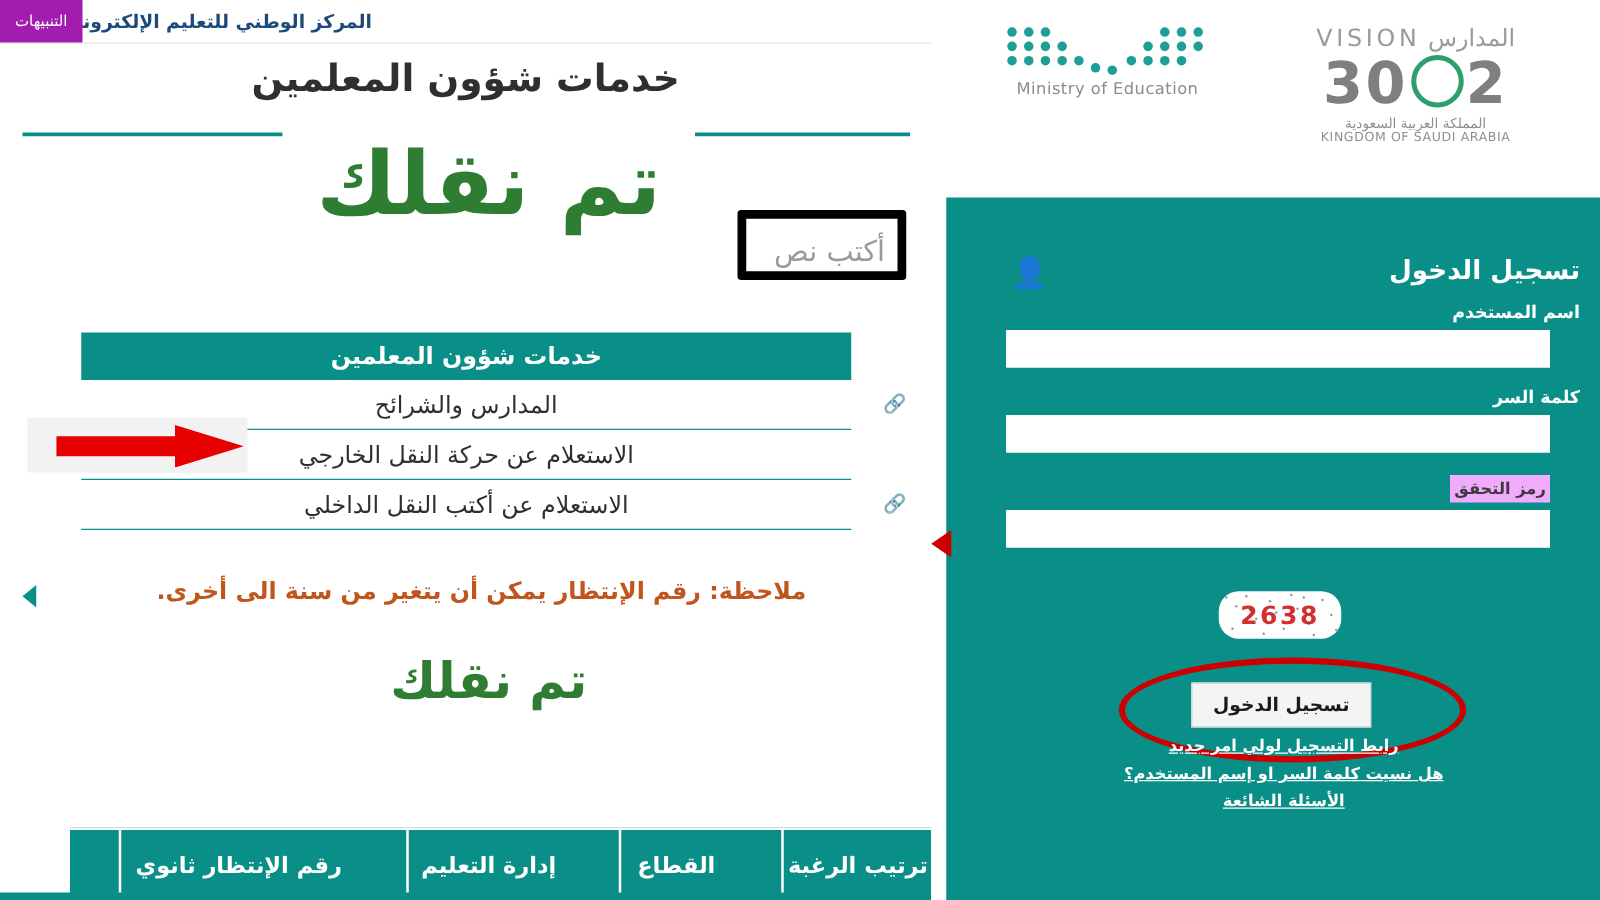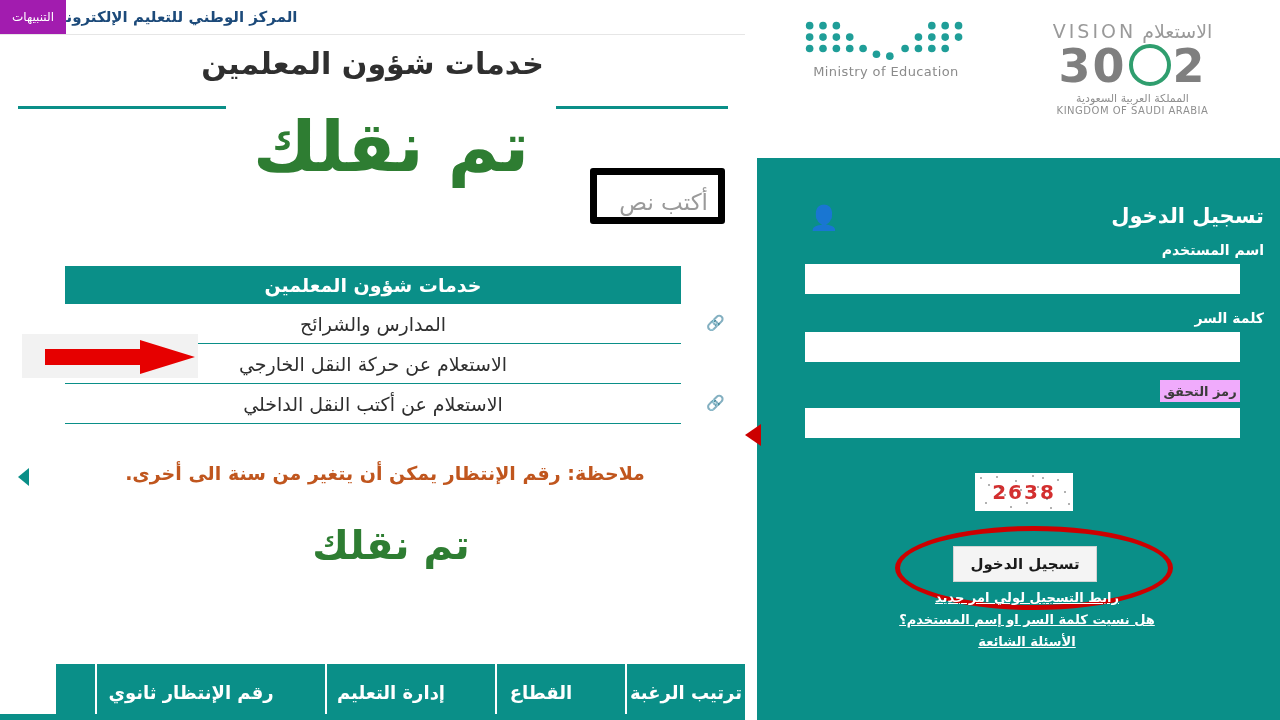--- a/index.html
+++ b/index.html
@@ -344,20 +344,21 @@
     width: 98px; height: 38px;
     background: #ffffff;
     color: #d32f2f;
     font-size: 20px;
     font-weight: bold;
     display: flex;
     align-items: center;
     justify-content: center;
     letter-spacing: 2px;
     overflow: hidden;
+    border-radius: 16px;
   }
   .captcha-noise {
     position: absolute;
     inset: 0;
     opacity: 0.55;
   }
   .login-button {
     position: absolute;
     left: 196px; top: 388px;
     width: 142px; height: 34px;
@@ -461,21 +462,21 @@
       <div class="th" style="width:159px">رقم الإنتظا</div>
     </div>
     <div class="bottom-green-bar"></div>
   </div>
 
   <div class="right-panel">
 
     <div class="moe-header">
 
       <div class="vision-logo">
-        <div class="vision-top">الاستعلام  VISION</div>
+        <div class="vision-top">المدارس  VISION</div>
         <div class="vision-num">
           <span>2</span><span style="display:inline-block;width:34px;height:34px;border:4px solid #2f9e6e;border-radius:50%;vertical-align:-4px;margin:0 2px;"></span><span>30</span>
         </div>
         <div class="vision-sub1">المملكة العربية السعودية</div>
         <div class="vision-sub2">KINGDOM OF SAUDI ARABIA</div>
       </div>
 
       <div class="moe-logo">
         <svg class="moe-dots" viewBox="0 0 200 44" width="200" height="44">
           <g fill="#1f9e98">

